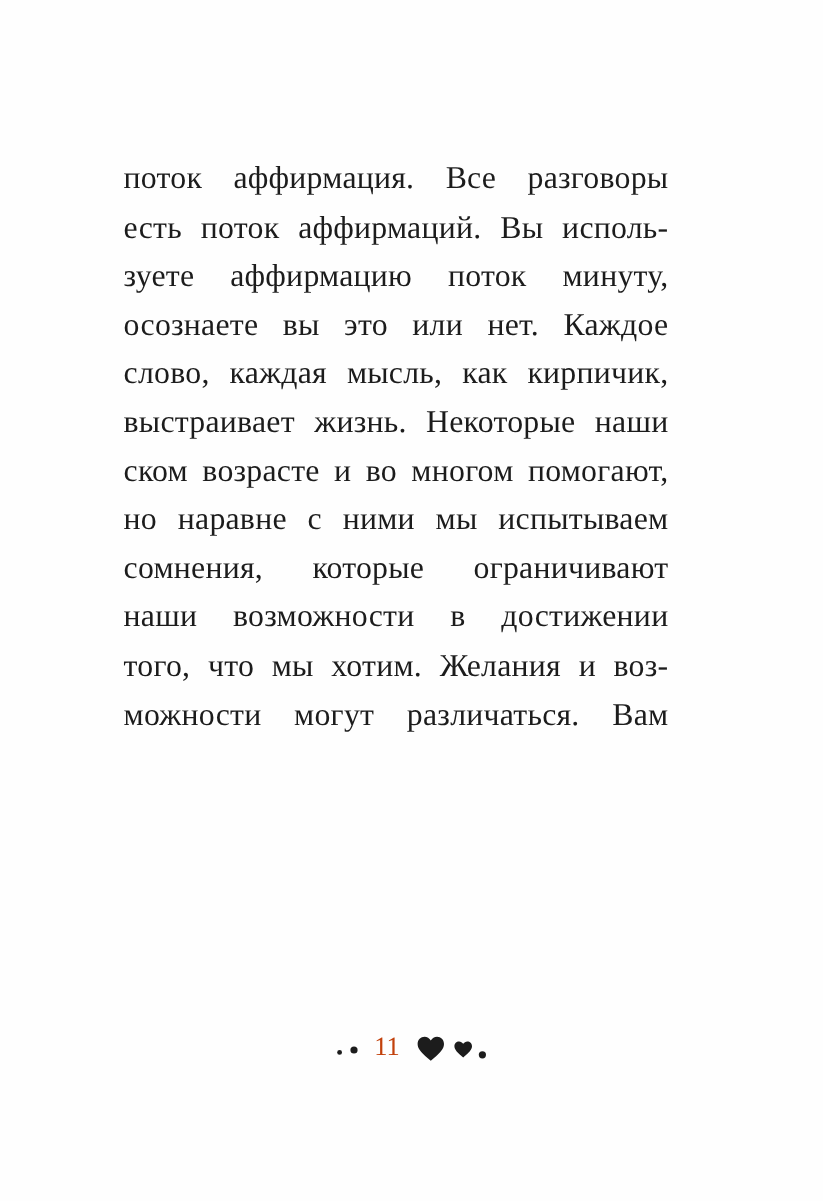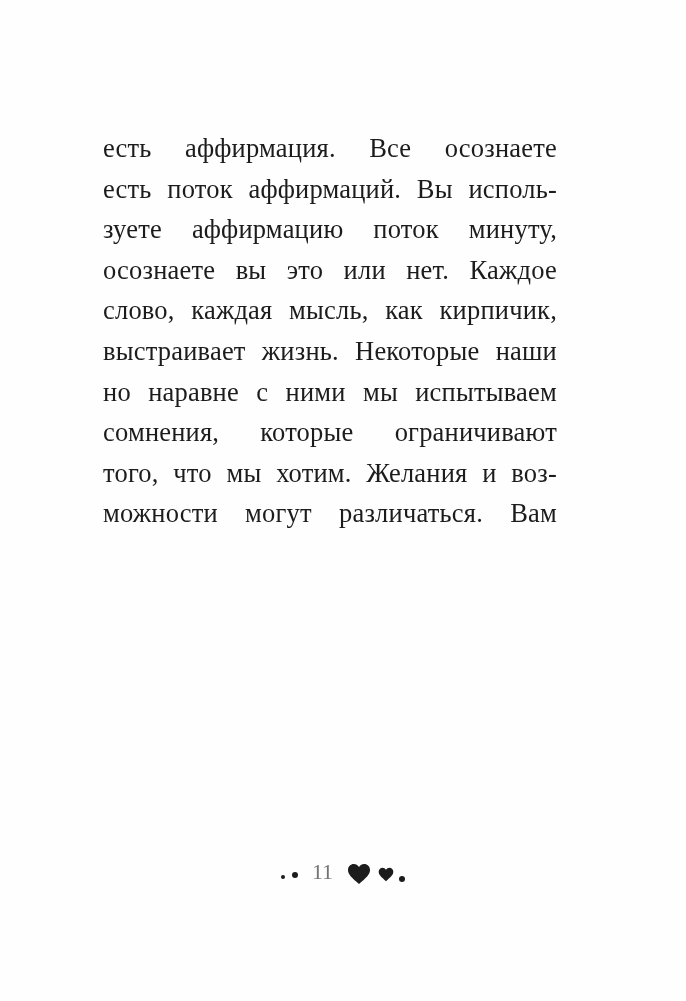--- a/index.html
+++ b/index.html
@@ -56,44 +56,46 @@
       display: inline-block;
       border-radius: 50%;
       background: #1c1c1c;
     }
     .dot.small { width: 4px; height: 4px; margin-right: 7px; margin-top: 10px; }
     .dot.medium { width: 6px; height: 6px; margin-right: 14px; margin-top: 6px; }
     .dot.end { width: 6px; height: 6px; margin-left: 5px; margin-top: 14px; }
     .page-number {
       font-family: "Liberation Serif", "DejaVu Serif", serif;
       font-size: 22px;
-      color: #737373;
+      color: #c2410c;
       margin-right: 14px;
       line-height: 1;
     }
     .heart {
       display: inline-block;
       line-height: 0;
     }
     .heart.big { margin-right: 7px; margin-top: 4px; }
     .heart.small { margin-top: 4px; }
   </style>
 </head>
 <body>
 
 <div class="page">
   <div class="text-block">
-    <span class="line">есть аффирмация. Все осознаете</span>
+    <span class="line">поток аффирмация. Все разговоры</span>
     <span class="line">есть поток аффирмаций. Вы исполь-</span>
     <span class="line">зуете аффирмацию поток минуту,</span>
     <span class="line">осознаете вы это или нет. Каждое</span>
     <span class="line">слово, каждая мысль, как кирпичик,</span>
     <span class="line">выстраивает жизнь. Некоторые наши</span>
+    <span class="line">ском возрасте и во многом помогают,</span>
     <span class="line">но наравне с ними мы испытываем</span>
     <span class="line">сомнения, которые ограничивают</span>
+    <span class="line">наши возможности в достижении</span>
     <span class="line">того, что мы хотим. Желания и воз-</span>
     <span class="line">можности могут различаться. Вам</span>
   </div>
 
   <div class="footer">
     <span class="dot small"></span>
     <span class="dot medium"></span>
     <span class="page-number">11</span>
     <span class="heart big">
       <svg width="24" height="22" viewBox="0 0 24 22">

